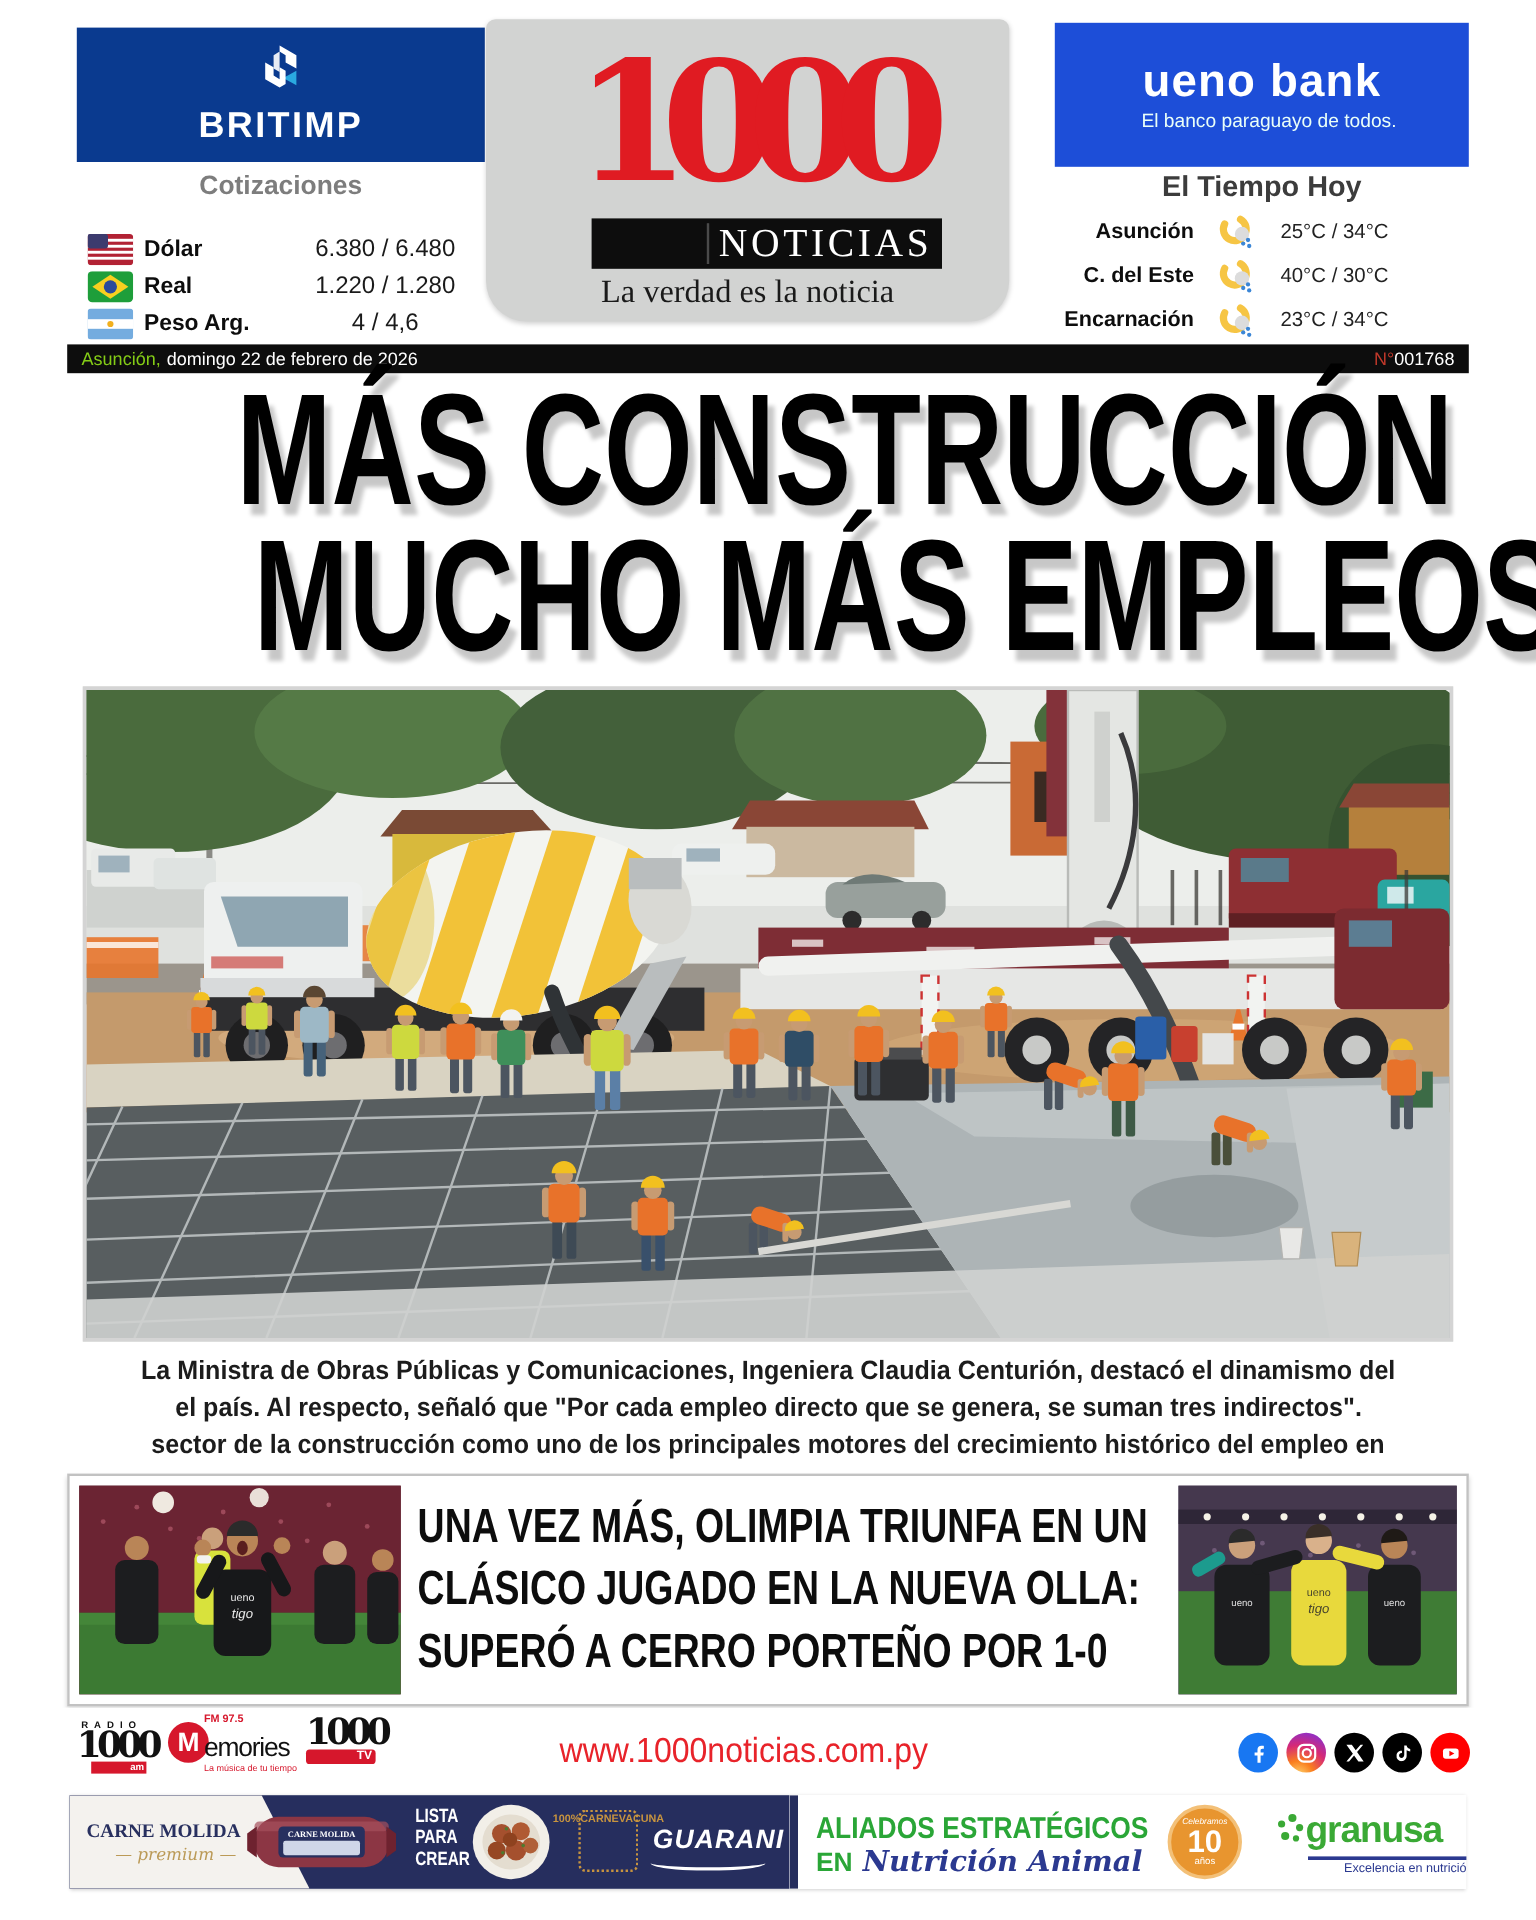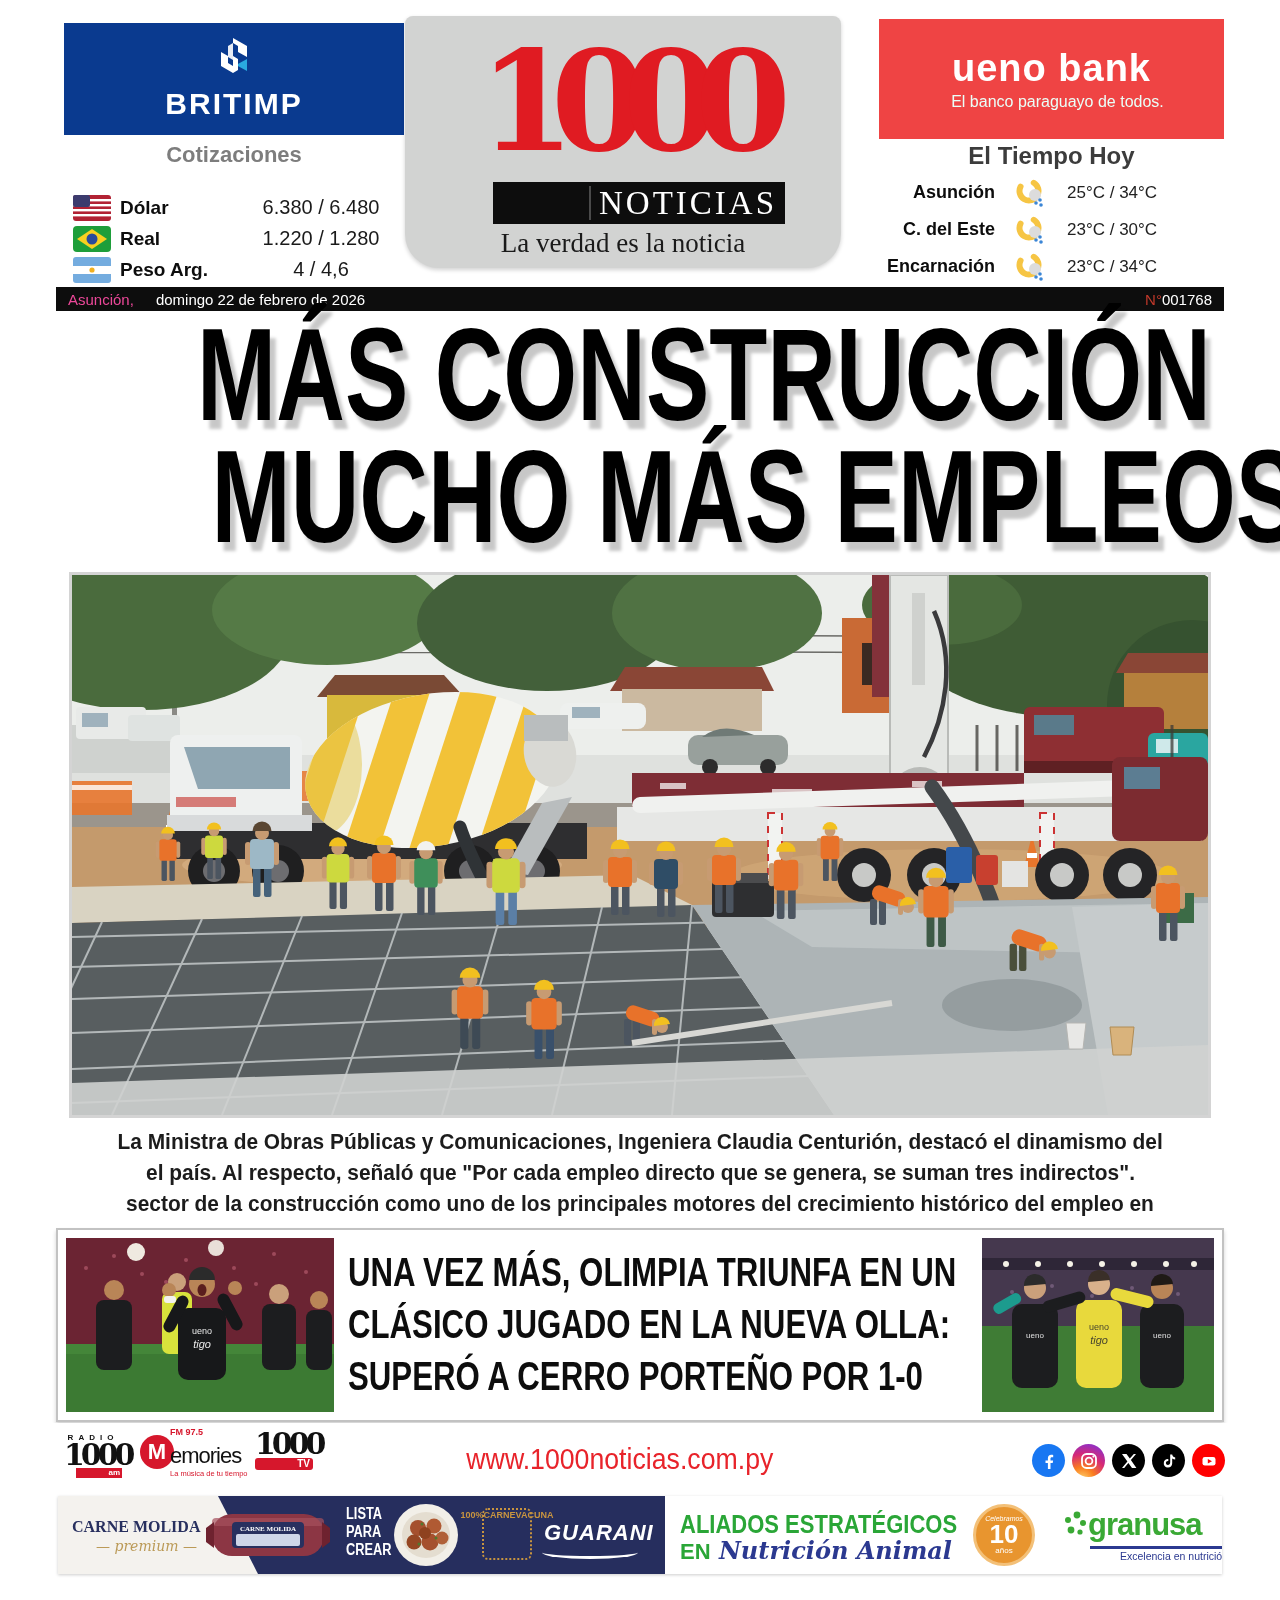--- a/index.html
+++ b/index.html
@@ -23,36 +23,36 @@
   .logo-1000{position:absolute;left:0;right:0;top:26px;text-align:center;
     font-family:"DejaVu Serif","Liberation Serif",serif;
     color:#e01b22;font-size:138px;line-height:120px;font-weight:bold;letter-spacing:-24px;}
   .logo-bar{position:absolute;left:88px;top:166px;width:292px;height:42px;background:#0d0d0d;
     display:flex;align-items:center;justify-content:flex-end;padding-right:8px;box-sizing:border-box;}
   .logo-bar-sep{position:absolute;left:96px;top:4px;bottom:4px;width:2px;background:#4a4a4a;}
   .logo-noticias{color:#fff;font-family:"Liberation Serif",serif;font-size:33px;letter-spacing:3px;}
   .logo-tagline{position:absolute;left:0;right:0;top:212px;text-align:center;
     font-family:"Liberation Serif",serif;font-size:27px;color:#1a1a1a;}
 
-  .ueno-box{left:879px;top:19px;width:345px;height:120px;background:#ef4444;
+  .ueno-box{left:879px;top:19px;width:345px;height:120px;background:#1d4ed8;
     display:flex;flex-direction:column;align-items:center;justify-content:center;gap:3px;}
   .ueno-name{color:#fff;font-weight:800;font-size:38px;letter-spacing:1px;}
   .ueno-tag{color:#eafff8;font-size:16px;margin-left:12px;}
   .weather{left:879px;top:142px;width:345px;}
   .weather-title{text-align:center;font-weight:bold;font-size:24px;color:#3c3c3c;margin-bottom:4px;}
   .weather-row{display:flex;align-items:center;height:37px;}
   .weather-city{width:130px;text-align:right;font-weight:bold;font-size:18px;color:#0d0d0d;padding-right:14px;box-sizing:border-box;}
   .weather-icon{width:44px;display:flex;justify-content:center;}
   .weather-temps{flex:1;font-size:17px;color:#222;padding-left:14px;}
 
   
   .dateline{left:56px;top:287px;width:1168px;height:24px;background:#0d0d0d;color:#fff;
     display:flex;align-items:center;justify-content:space-between;padding:0 12px;box-sizing:border-box;
     font-size:15px;}
-  .dateline .place{color:#ec4899;margin-right:22px;}
+  .dateline .place{color:#84cc16;margin-right:5px;}
   .dateline .nprefix{color:#c0392b;}
 
   
   .headline{left:0;top:314px;width:1280px;text-align:center;}
   .headline .hl{display:inline-block;white-space:nowrap;font-weight:bold;color:#000;
     font-size:132px;line-height:122px;transform:scaleX(.72);
     text-shadow:8px 9px 4px rgba(0,0,0,.22);}
 
   
   .photo-frame{left:69px;top:572px;width:1136px;height:540px;border:3px solid #d4d4d4;background:#dfe1de;}
@@ -225,21 +225,21 @@
       <span class="weather-city">C. del Este</span>
       <span class="weather-icon">
         <svg width="32" height="32" viewBox="0 0 32 32">
             <circle cx="14" cy="14" r="9.5" fill="none" stroke="#f6c544" stroke-width="6" stroke-dasharray="44 16" stroke-linecap="round" transform="rotate(-60 14 14)"></circle>
             <circle cx="20" cy="18" r="6" fill="#dcdcdc"></circle>
             <circle cx="21" cy="26" r="1.8" fill="#3b86d6"></circle>
             <circle cx="25" cy="23" r="1.8" fill="#3b86d6"></circle>
             <circle cx="26" cy="28" r="1.8" fill="#3b86d6"></circle>
           </svg>
       </span>
-      <span class="weather-temps">23°C / 30°C</span>
+      <span class="weather-temps">40°C / 30°C</span>
     </div>
     <div class="weather-row">
       <span class="weather-city">Encarnación</span>
       <span class="weather-icon">
         <svg width="32" height="32" viewBox="0 0 32 32">
             <circle cx="14" cy="14" r="9.5" fill="none" stroke="#f6c544" stroke-width="6" stroke-dasharray="44 16" stroke-linecap="round" transform="rotate(-60 14 14)"></circle>
             <circle cx="20" cy="18" r="6" fill="#dcdcdc"></circle>
             <circle cx="21" cy="26" r="1.8" fill="#3b86d6"></circle>
             <circle cx="25" cy="23" r="1.8" fill="#3b86d6"></circle>
             <circle cx="26" cy="28" r="1.8" fill="#3b86d6"></circle>

